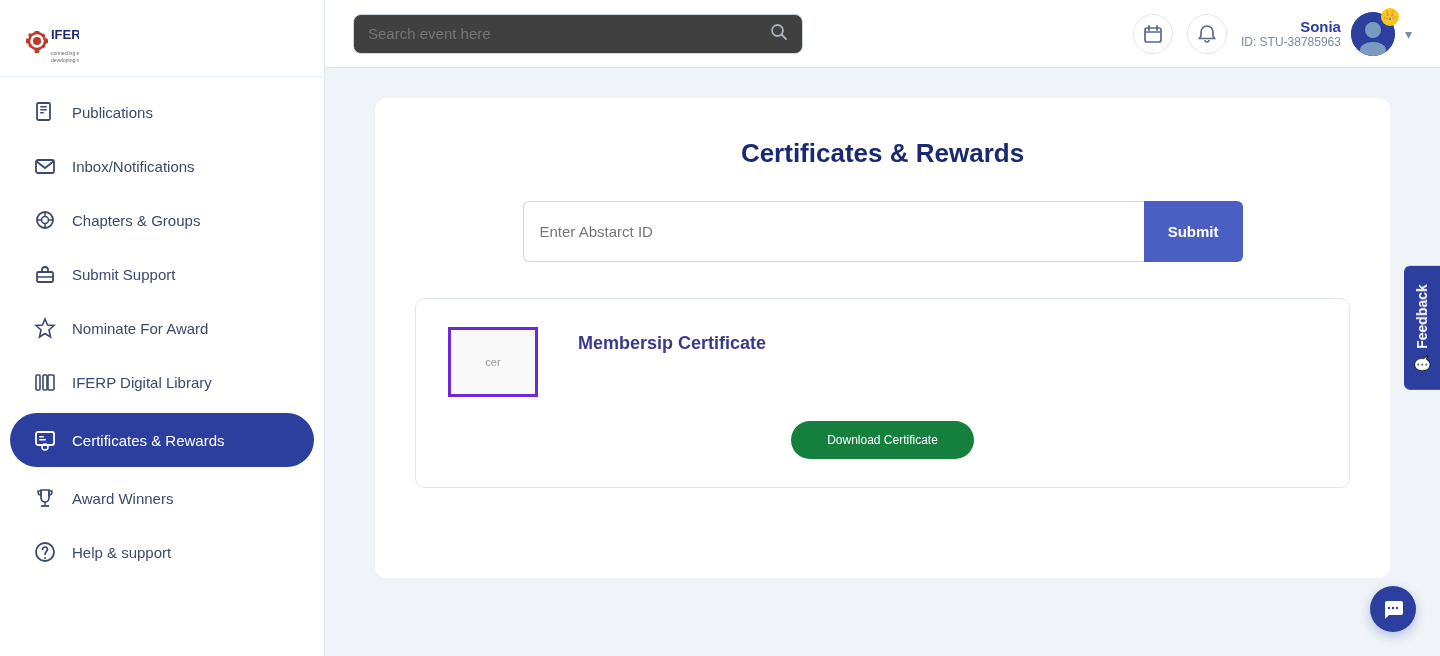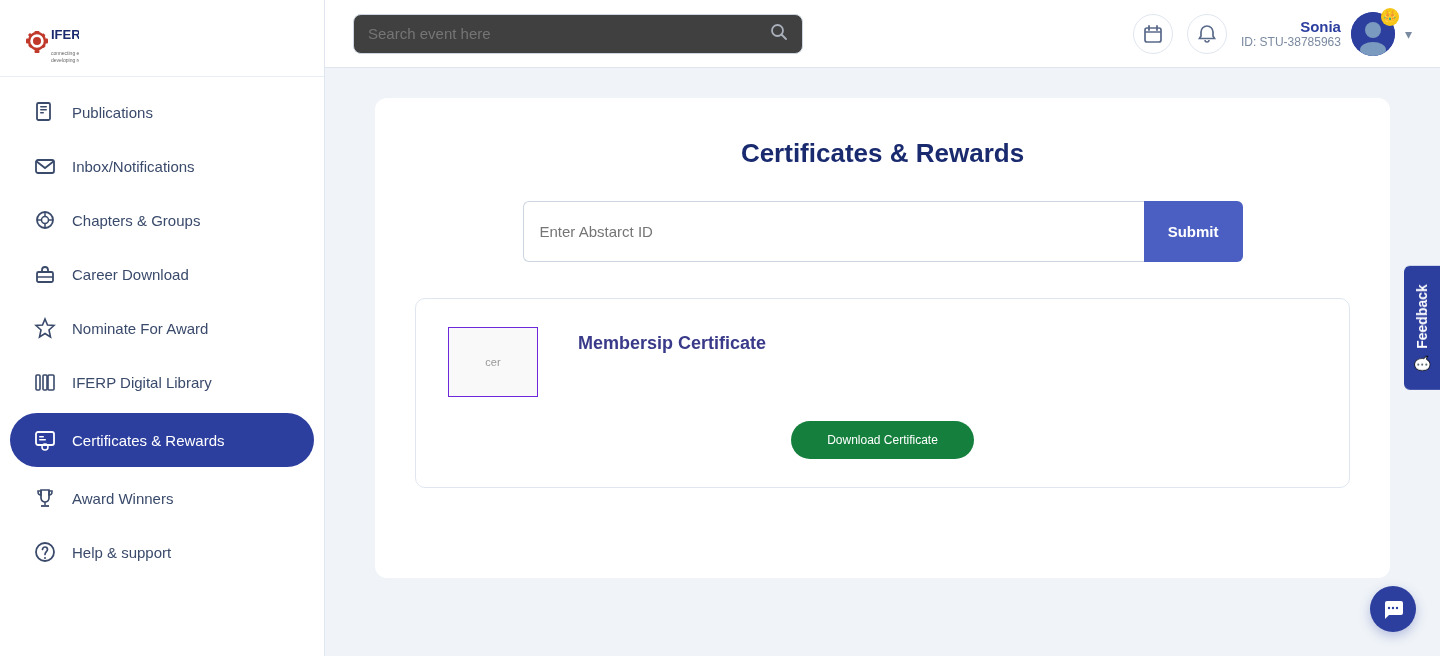--- a/index.html
+++ b/index.html
@@ -267,21 +267,21 @@
       display: flex;
       align-items: flex-start;
       width: 100%;
       gap: 40px;
       margin-bottom: 24px;
     }
 
     .cert-image-placeholder {
       width: 90px;
       height: 70px;
-      border: 1px solid #6d28d9;
+      border: 3px solid #6d28d9;
       display: flex;
       align-items: center;
       justify-content: center;
       font-size: 11px;
       color: #999;
       background: #f9f9f9;
       flex-shrink: 0;
       text-align: center;
     }
 
@@ -416,21 +416,21 @@
     </div>
 
     <div class="nav-item">
       <span class="nav-icon">
         <svg width="22" height="22" viewBox="0 0 22 22" fill="none">
             <rect x="3" y="9" width="16" height="10" rx="1.5" stroke="#3a4a6b" stroke-width="1.8" fill="none"></rect>
             <path d="M8 9V7a3 3 0 016 0v2" stroke="#3a4a6b" stroke-width="1.8" fill="none"></path>
             <line x1="3" y1="14" x2="19" y2="14" stroke="#3a4a6b" stroke-width="1.5"></line>
           </svg>
       </span>
-      <span>Career Download</span>
+      <span>Submit Support</span>
     </div>
 
     <div class="nav-item">
       <span class="nav-icon">
         <svg width="22" height="22" viewBox="0 0 22 22" fill="none">
             <polygon points="11,2 13.5,8 20,8.5 15,13 16.5,20 11,16.5 5.5,20 7,13 2,8.5 8.5,8" stroke="#3a4a6b" stroke-width="1.6" fill="none"></polygon>
           </svg>
       </span>
       <span>Nominate For Award</span>
     </div>

